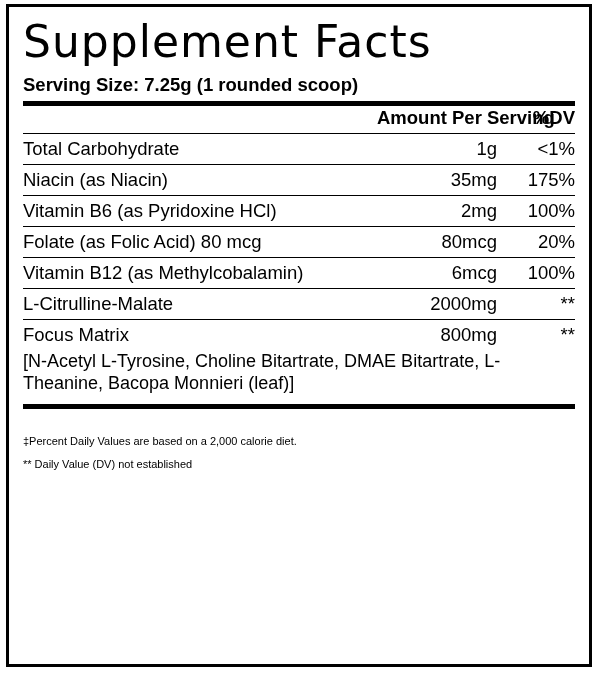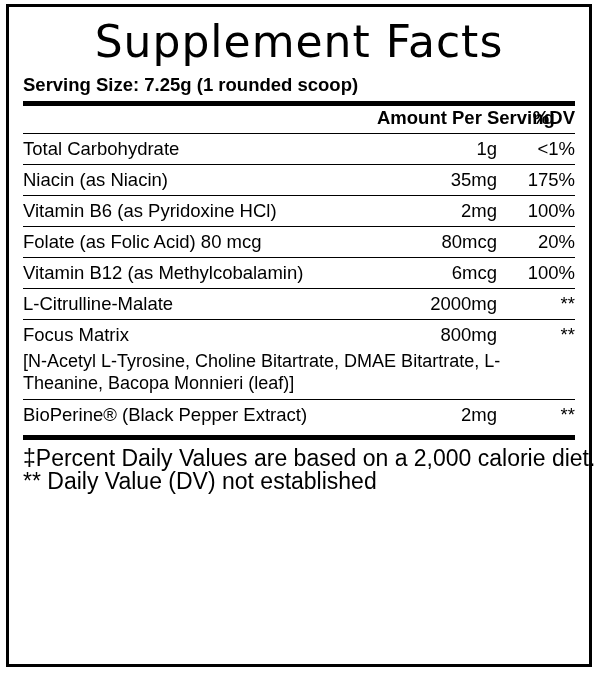--- a/index.html
+++ b/index.html
@@ -22,21 +22,21 @@
     height: 663px;
     border: 3px solid #000000;
     box-sizing: border-box;
     background: #ffffff;
     padding: 0;
   }
   .inner {
     padding: 6px 14px 0 14px;
   }
   .title {
-    text-align: center;
+    text-align: left;
     font-size: 44px;
     font-weight: normal;
     letter-spacing: 1px;
     line-height: 54px;
     margin: 2px 0 4px 0;
     font-family: "DejaVu Sans", sans-serif;
   }
   .serving-line {
     font-size: 18.5px;
     font-weight: bold;
@@ -76,23 +76,23 @@
     font-size: 18px;
     line-height: 22px;
     padding-left: 16px;
     padding-top: 1px;
   }
   .sub-row td {
     padding-top: 0 !important;
     padding-bottom: 5px !important;
   }
   .footnotes {
-    font-size: 23px;
+    font-size: 11px;
     line-height: 23px;
-    padding-top: 7px;
+    padding-top: 21px;
   }
   .footnotes div { white-space: nowrap; }
 </style>
 </head>
 <body>
 
 <div class="panel">
   <div class="inner">
 
     <div class="title">Supplement Facts</div>
@@ -145,25 +145,20 @@
 
       <tr class="row">
         <td class="c-name">Focus Matrix</td>
         <td class="c-amt">800mg</td>
         <td class="c-dv">**</td>
       </tr>
       <tr class="sub-row">
         <td class="sub" colspan="3">[N-Acetyl L-Tyrosine, Choline Bitartrate, DMAE Bitartrate, L-Theanine, Bacopa Monnieri (leaf)]</td>
       </tr>
 
-      <tr class="row">
-        <td class="c-name">BioPerine® (Black Pepper Extract)</td>
-        <td class="c-amt">2mg</td>
-        <td class="c-dv">**</td>
-      </tr>
     </tbody>
       </table>
 
     <div class="rule-thick"></div>
 
     <div class="footnotes">
       <div>‡Percent Daily Values are based on a 2,000 calorie diet.</div>
       <div>** Daily Value (DV) not established</div>
     </div>
 

